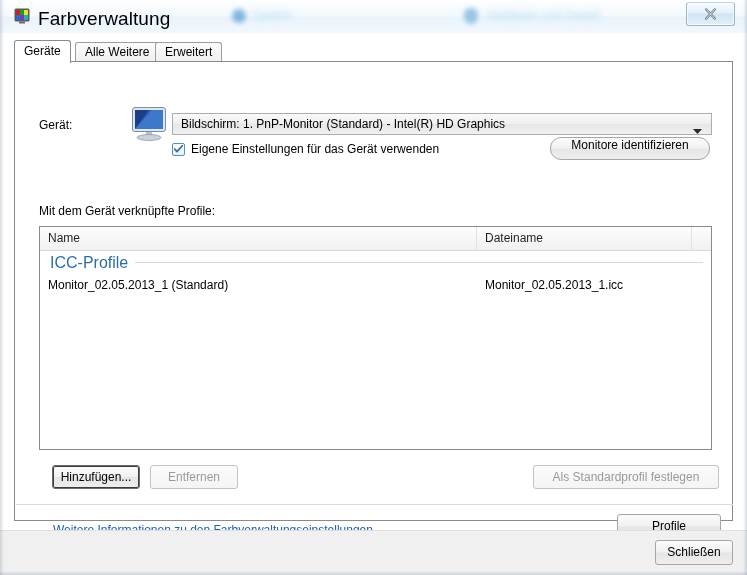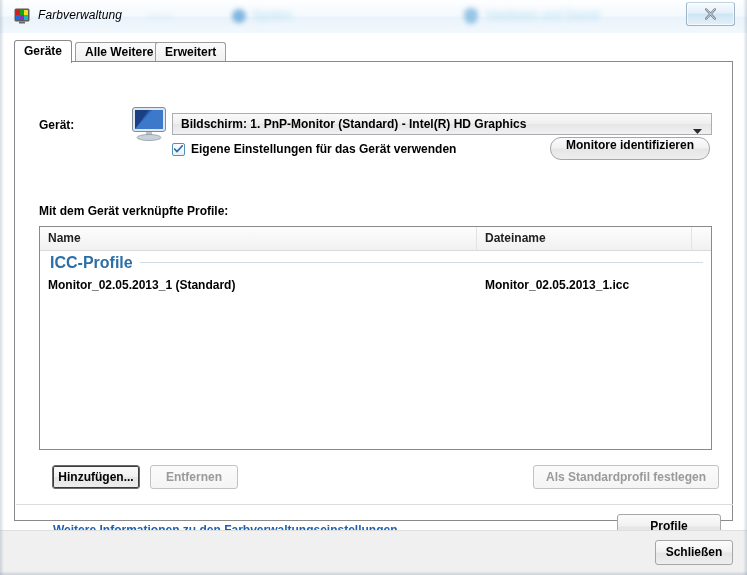--- a/index.html
+++ b/index.html
@@ -52,24 +52,23 @@
   }
 
   #win-icon {
     position: absolute;
     left: 14px; top: 8px;
     width: 16px; height: 16px;
   }
   #win-title {
     position: absolute;
     left: 38px; top: 8px;
-    font-size: 12px;
+    font-size: 19px;
     color: #000000;
     letter-spacing: .1px;
-    font-style: italic;
   }
 
   #close-btn {
     position: absolute;
     right: 12px; top: 2px;
     width: 47px; height: 22px;
     border: 1px solid #9fb4c4;
     border-top-color: #c2d2de;
     border-radius: 3px;
     background: linear-gradient(to bottom, #f6fbfe 0%, #e4f0f9 45%, #cfe5f4 50%, #e2f0f9 100%);
@@ -81,21 +80,20 @@
   }
   #close-btn svg { display:block; }
 
   
   #dialog-body {
     position: absolute;
     left: 0; top: 33px;
     width: 747px;
     height: 410px;
     background: #ffffff;
-    font-weight: bold;
   }
 
   
   #tabstrip {
     position: absolute;
     left: 14px; top: 7px;
     width: 719px;
     height: 22px;
   }
   .tab {

